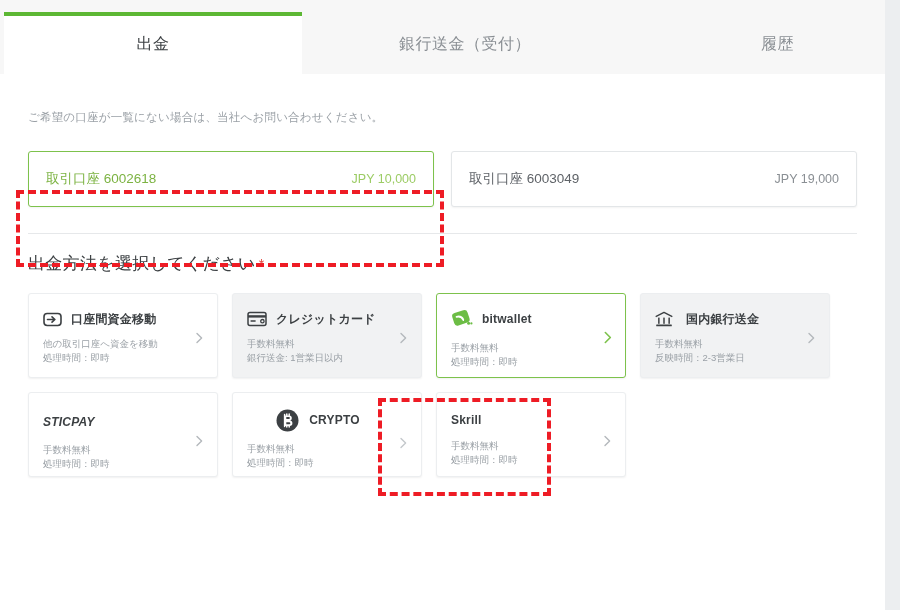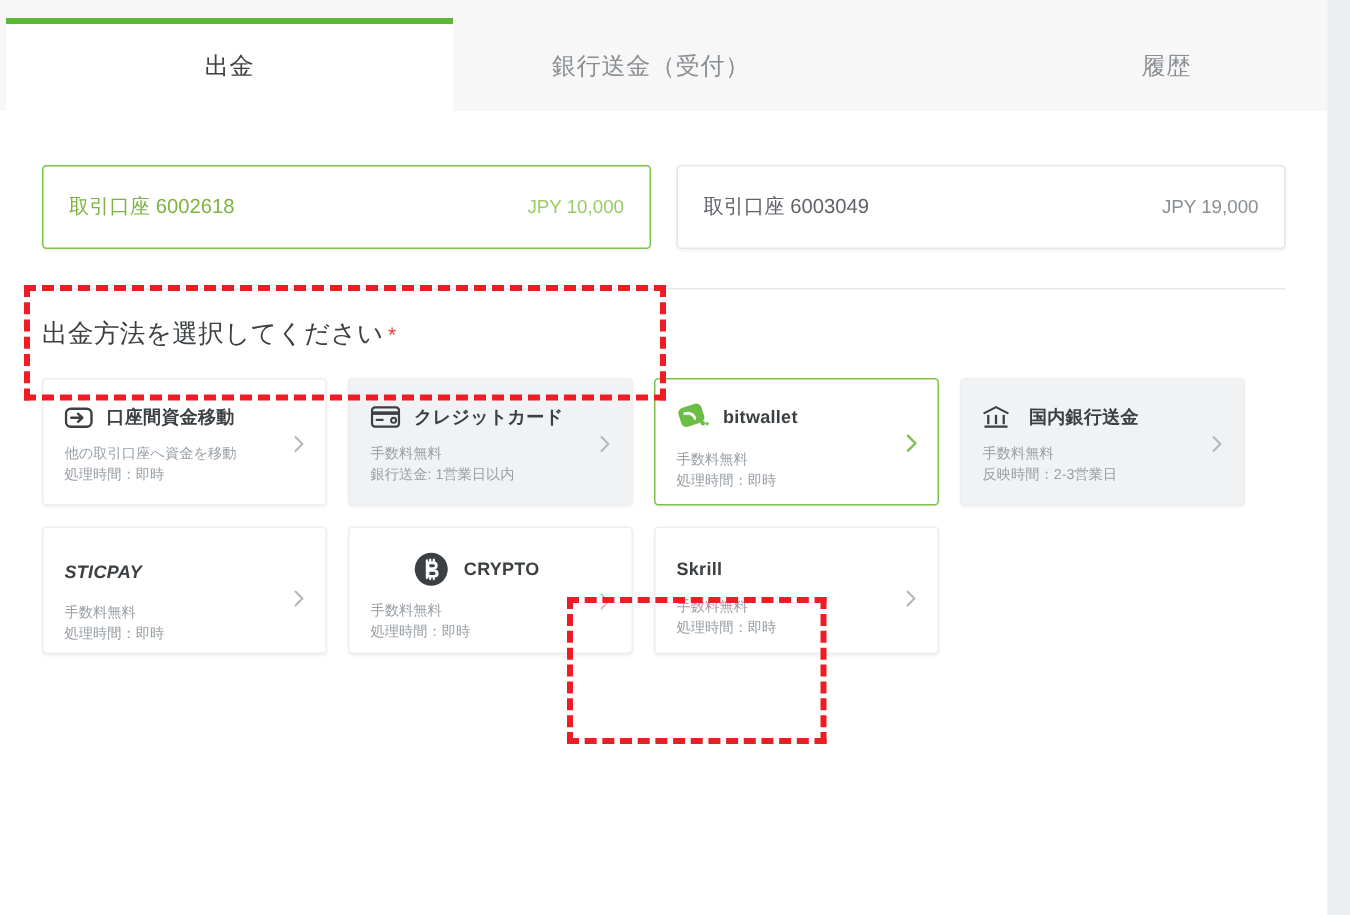--- a/index.html
+++ b/index.html
@@ -78,32 +78,33 @@
 </head>
 <body>
 
 <div id="root">
 
   <div class="tabbar">
     <div class="tab active" style="left:4px;width:298px;">
       <div class="greenbar"></div>
       <span>出金</span>
     </div>
-    <div class="tab" style="left:286px;width:296px;">
+    <div class="tab" style="left:317px;width:296px;">
       <span>銀行送金（受付）</span>
     </div>
     <div class="tab" style="left:634px;width:287px;">
       <span>履歴</span>
     </div>
   </div>
 
   <div class="page">
     <div class="inner">
 
       <div style="margin-top:36px;">
+        <div class="sec-sub">ご希望の口座が一覧にない場合は、当社へお問い合わせください。</div>
 
         <div class="acct-row" style="margin-top:26px;">
           <div class="acct selected">
             <span class="name">取引口座 6002618</span>
             <span class="amt">JPY 10,000</span>
           </div>
           <div class="acct">
             <span class="name">取引口座 6003049</span>
             <span class="amt">JPY 19,000</span>
           </div>

